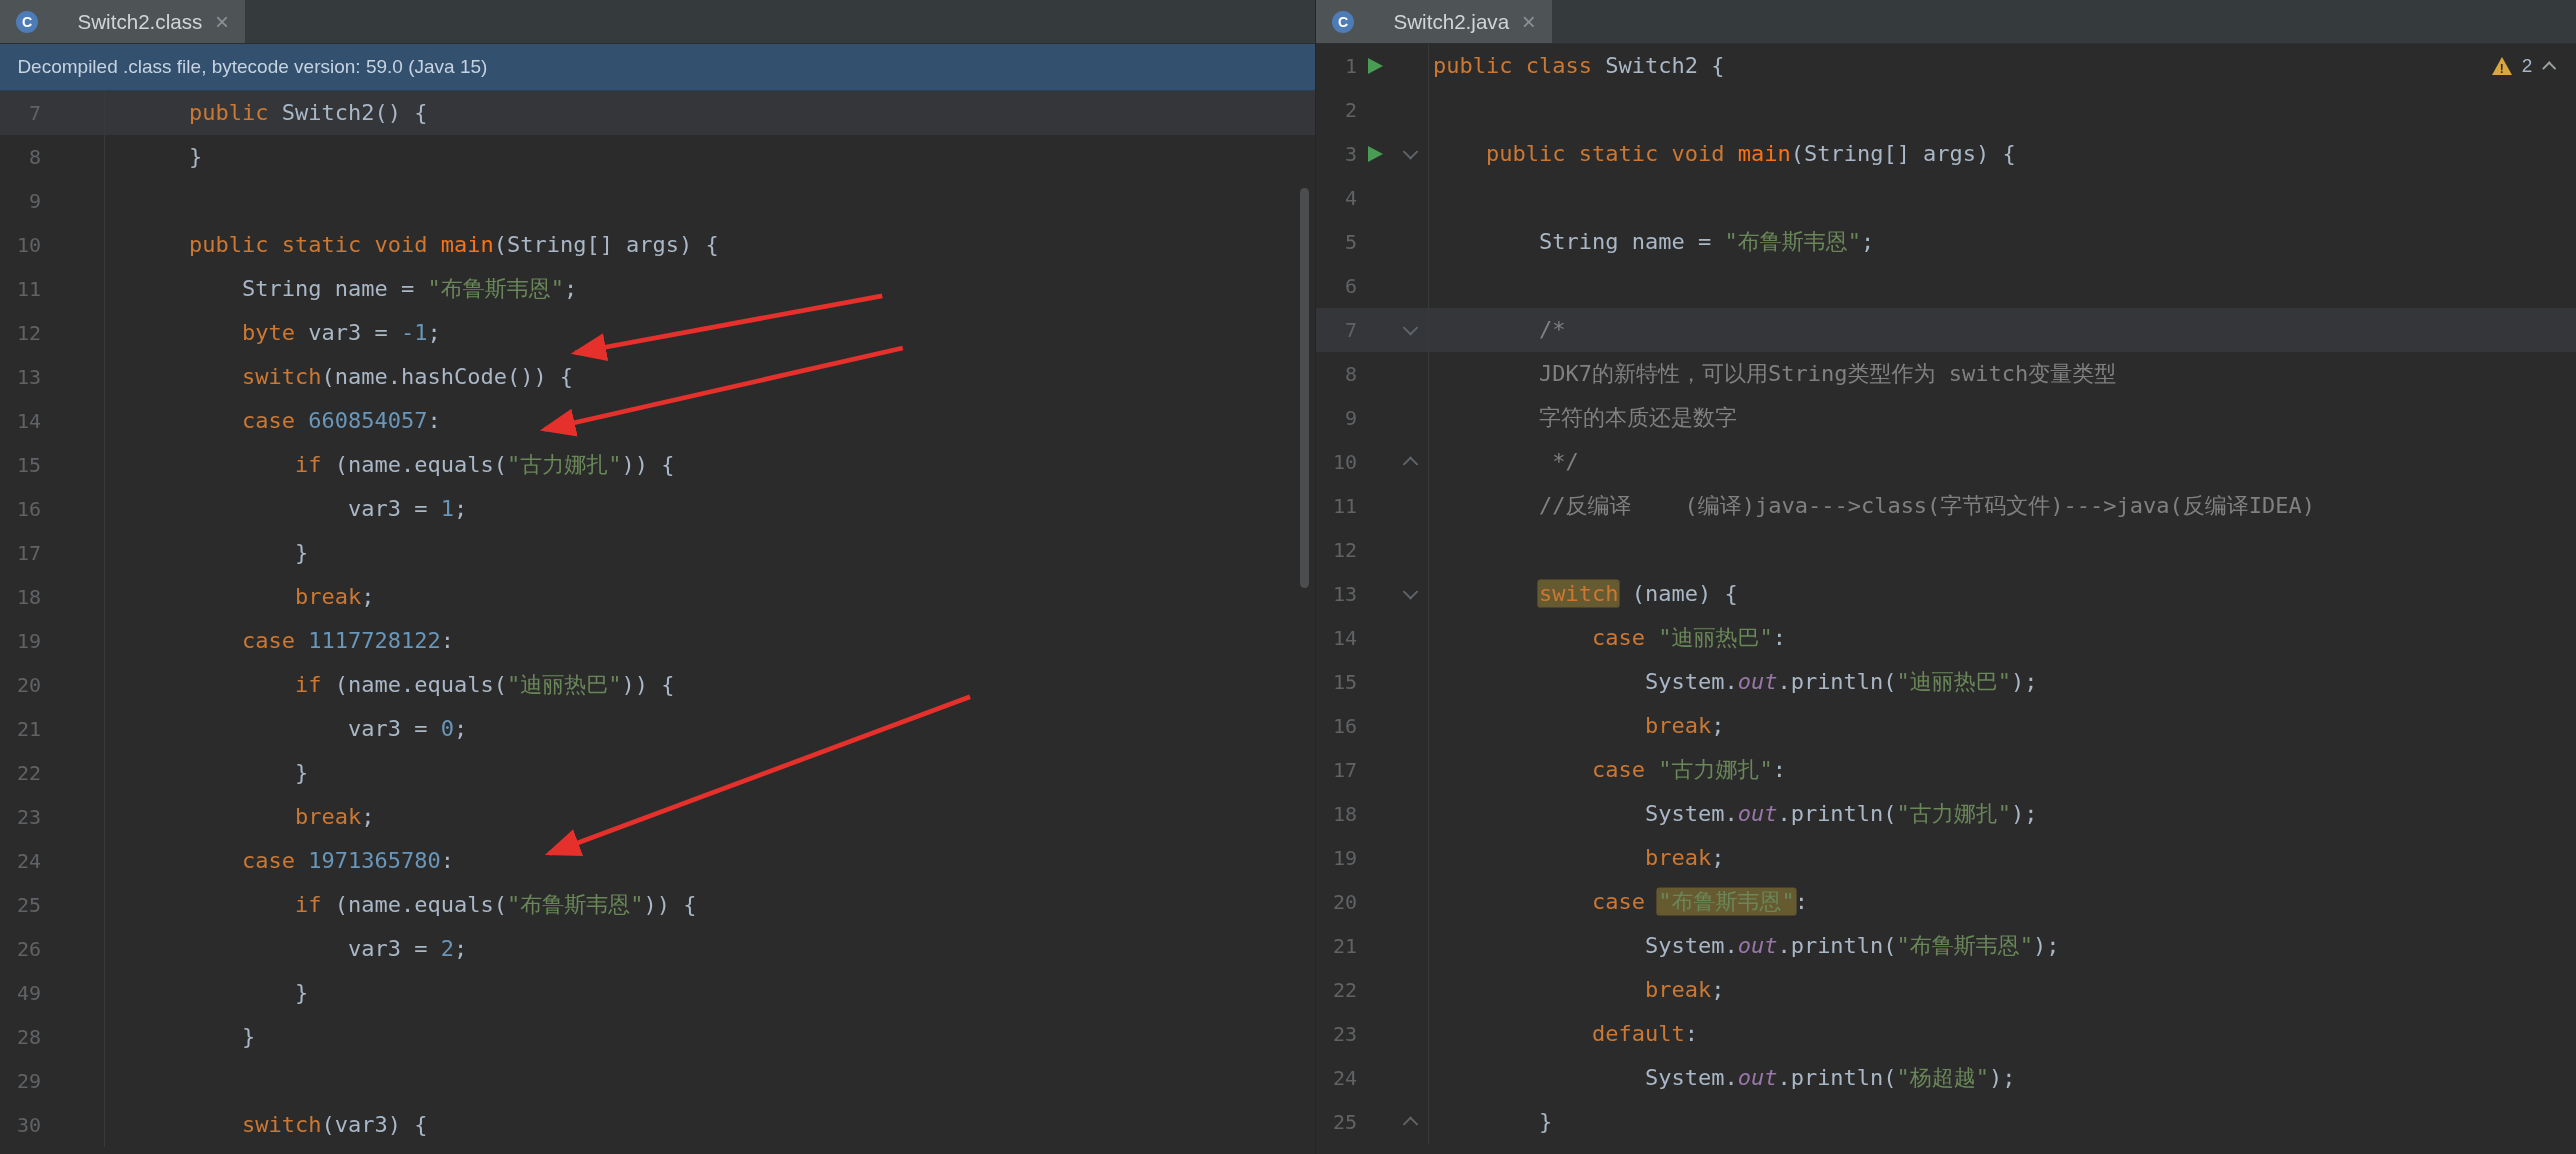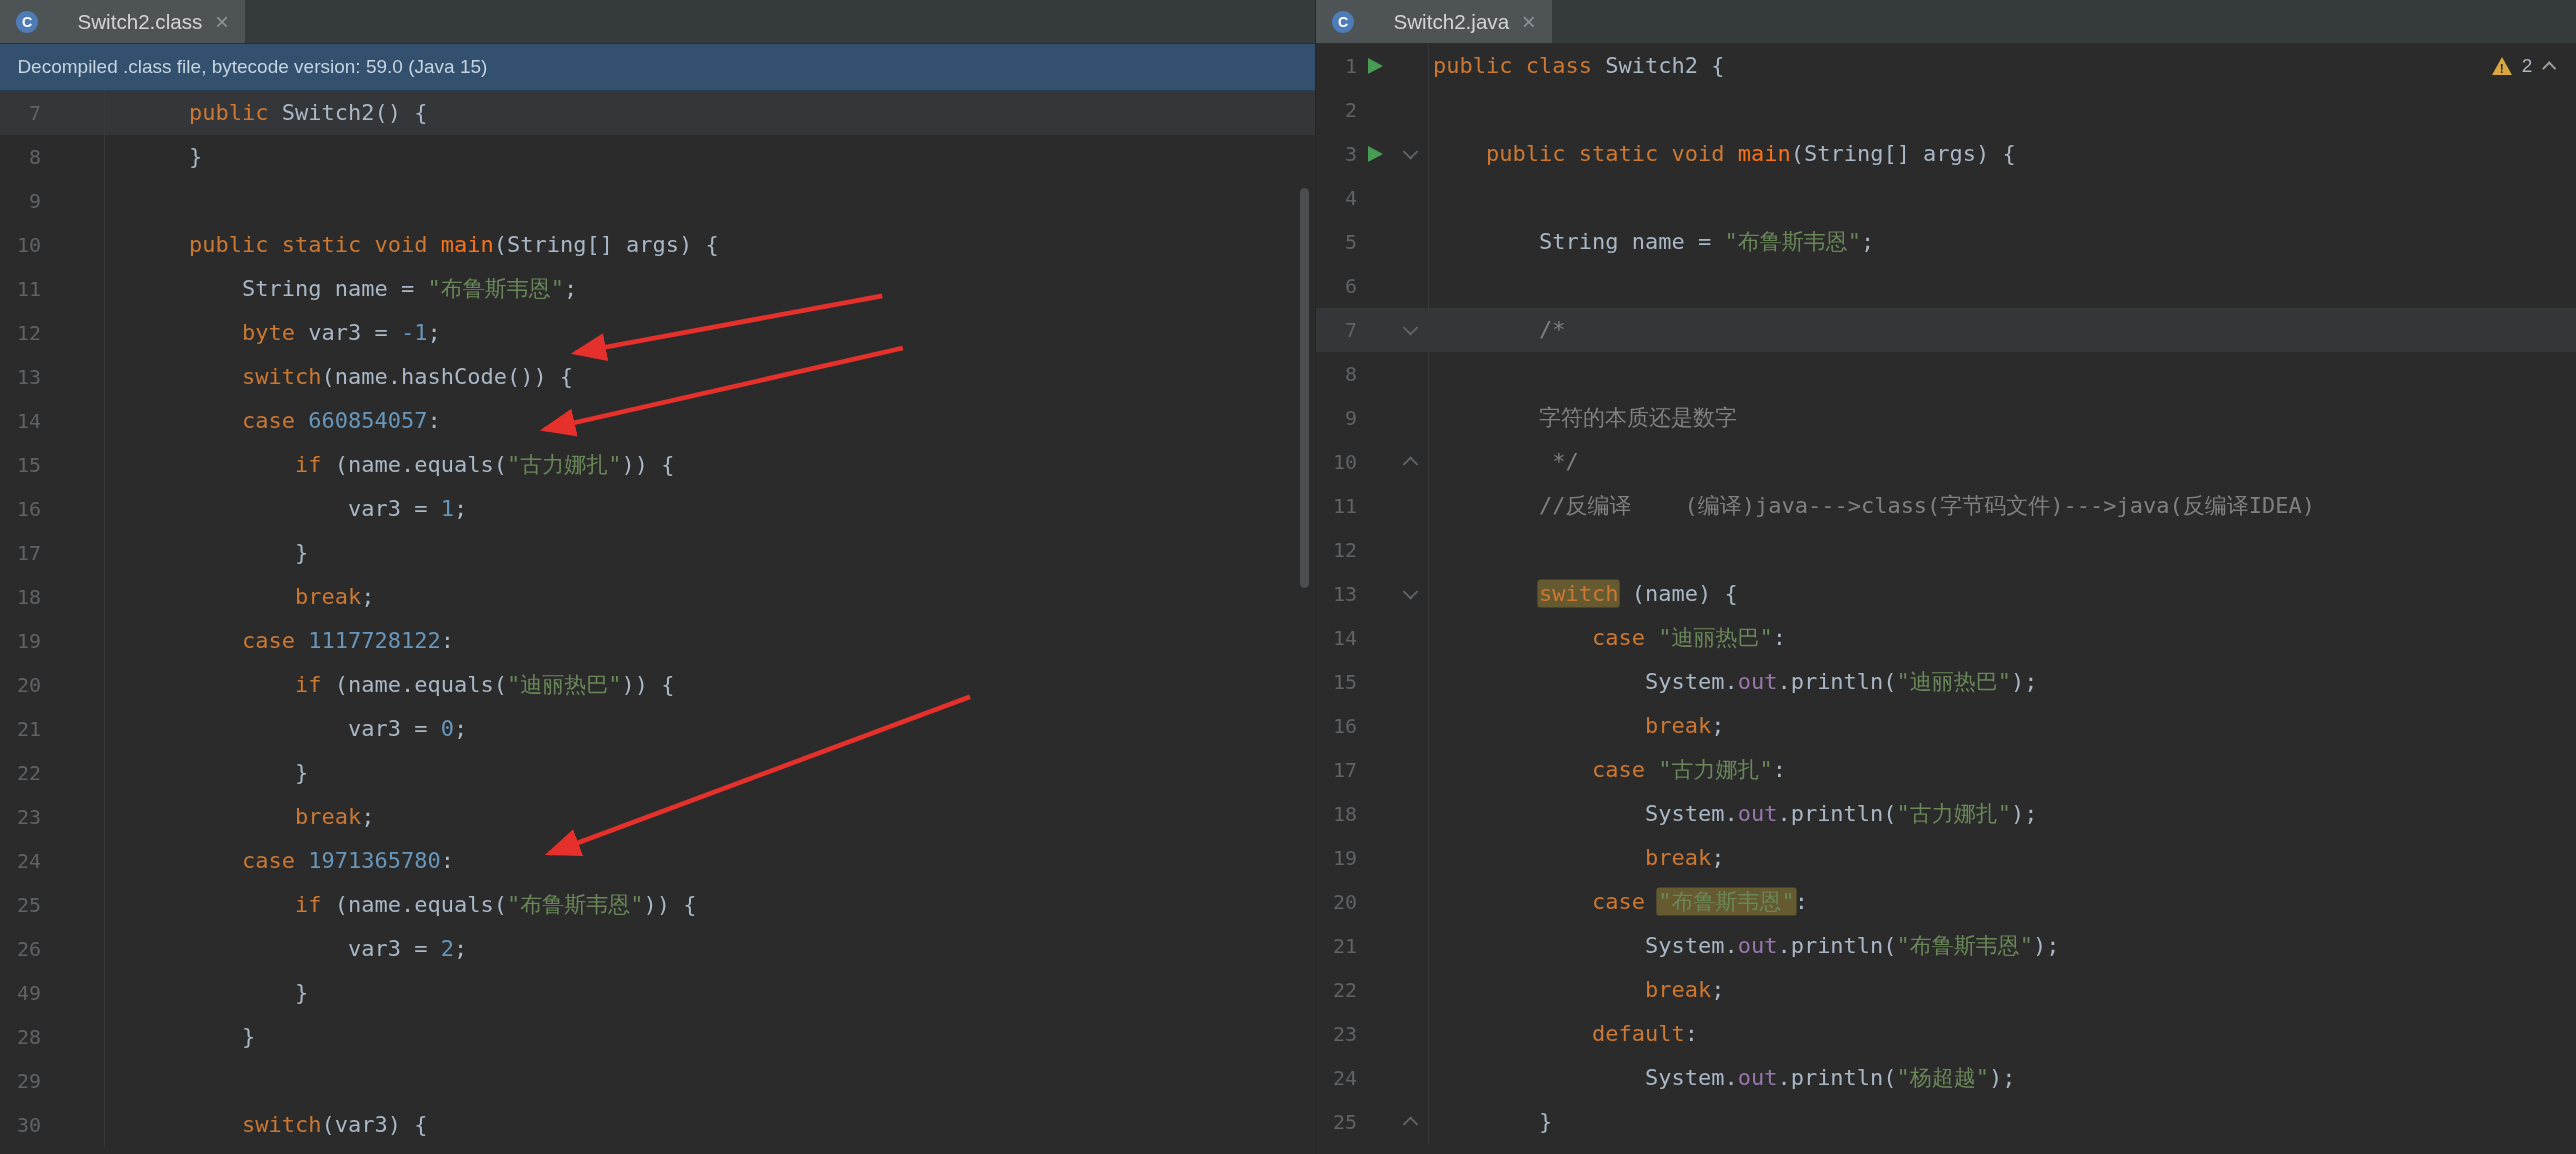--- a/index.html
+++ b/index.html
@@ -54,21 +54,21 @@
   .pane-left  .code-text { padding-left: 31px; }
   .pane-right .code-text { padding-left: 4px; }
 
   
   .tk-p { color: #a9b7c6; }
   .tk-k { color: #cc7832; margin-top: 48px; }
   .tk-s { color: #6a8759; }
   .tk-n { color: #6897bb; }
   .tk-c { color: #808080; }
   .tk-d { color: #f97316; }
-  .tk-f { color: #9876aa; }
+  .tk-f { color: #9876aa; font-style: italic; }
   .hl   { background: #665a30; box-shadow: 0 0 0 1.6px #665a30; border-radius: 1.6px; }
 
   
   .scrollbar-thumb { position: absolute; right: 6.3px; top: 97px; width: 8.7px; height: 400px;
                      background: rgba(115,120,124,0.45); border-radius: 4.7px; cursor: pointer; }
 
   
   .inspection { position: absolute; top: 11px; right: 24px; display: flex; align-items: center;
                 gap: 9.5px; cursor: pointer; z-index: 4; }
   .warn-tri { position: relative; width: 0; height: 0; border-left: 10.3px solid transparent;
@@ -307,21 +307,21 @@
             <div class="gutter">
               <span class="lnum">7</span>
               <span class="gicon fold-down"></span>
             </div>
             <div class="code-text"><span class="tk-p">        </span><span class="tk-c">/*</span></div>
           </div>
           <div class="code-row">
             <div class="gutter">
               <span class="lnum">8</span>
             </div>
-            <div class="code-text"><span class="tk-p">        </span></div>
+            <div class="code-text"><span class="tk-p">        </span><span class="tk-c">JDK7的新特性，可以用String类型作为 switch变量类型</span></div>
           </div>
           <div class="code-row">
             <div class="gutter">
               <span class="lnum">9</span>
             </div>
             <div class="code-text"><span class="tk-p">        </span><span class="tk-c">字符的本质还是数字</span></div>
           </div>
           <div class="code-row">
             <div class="gutter">
               <span class="lnum">10</span>

